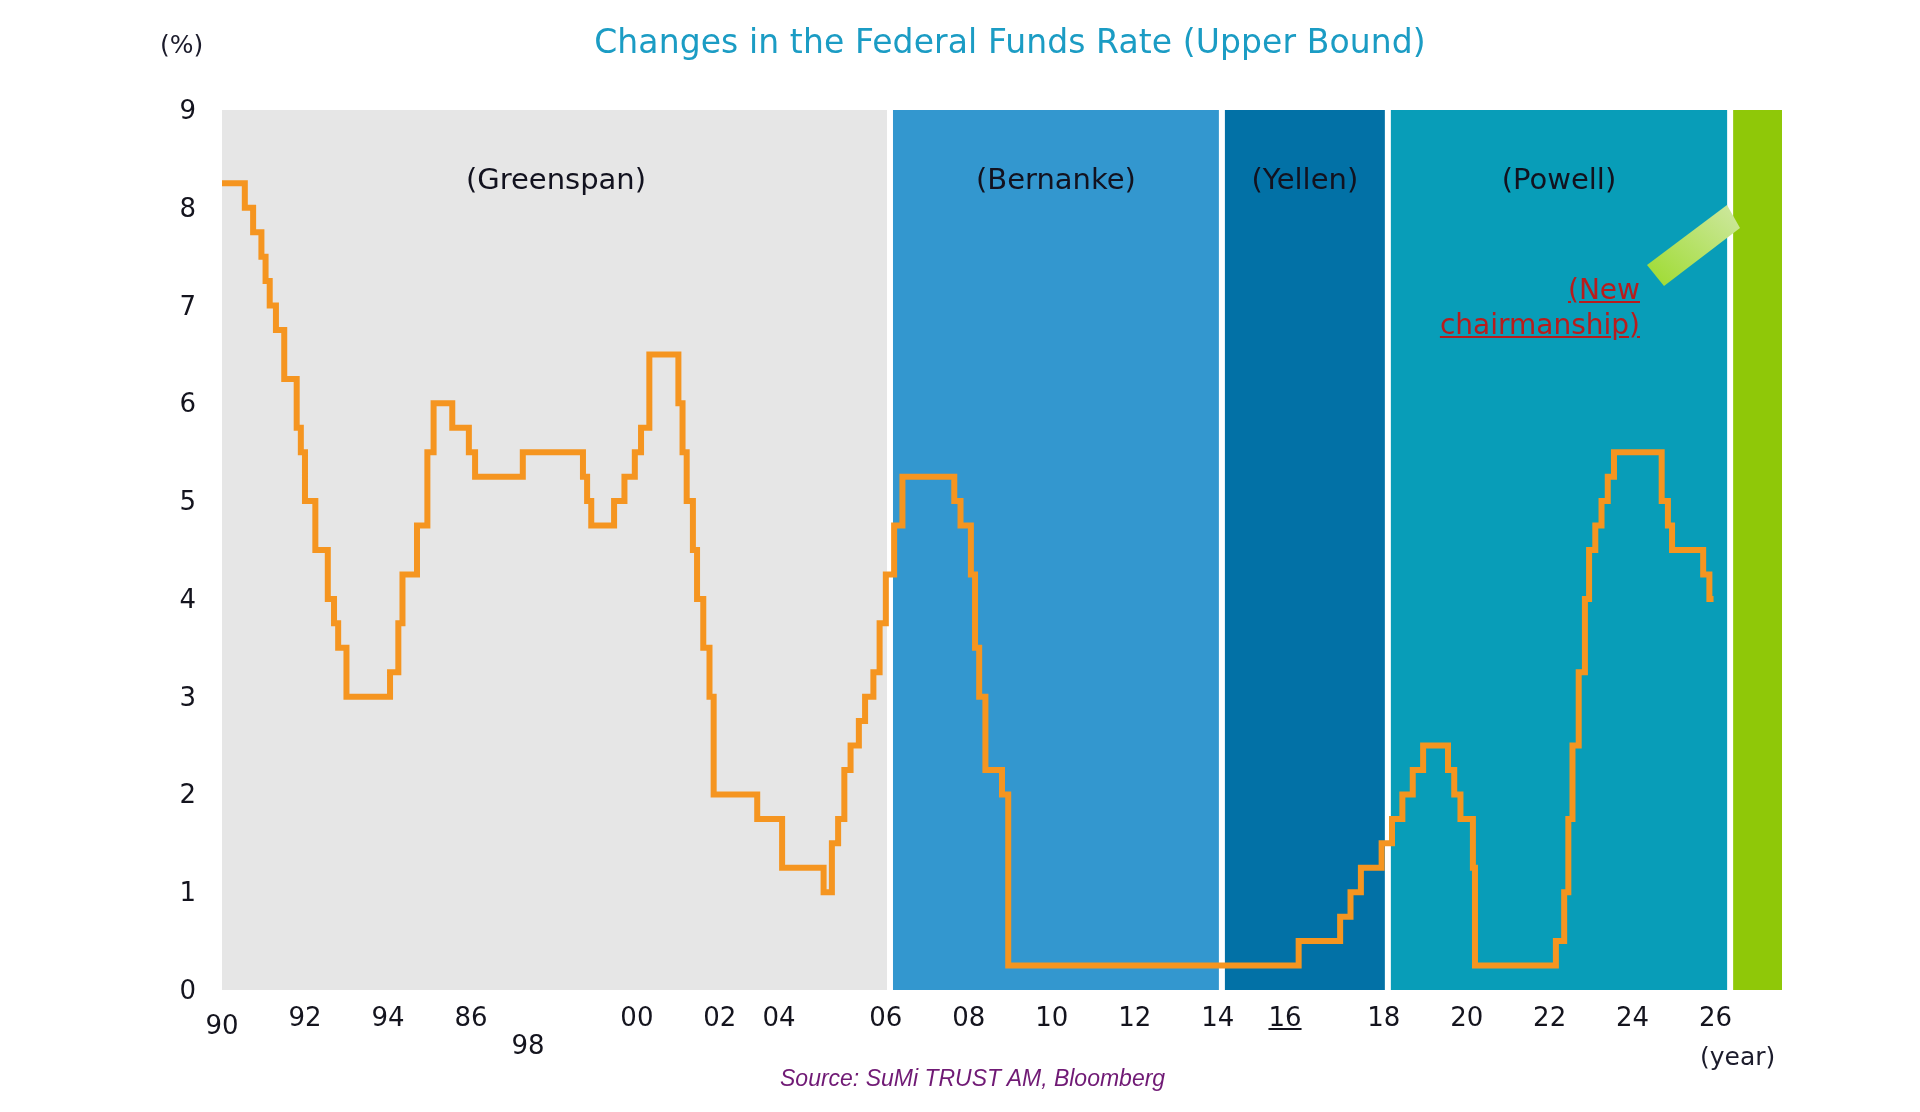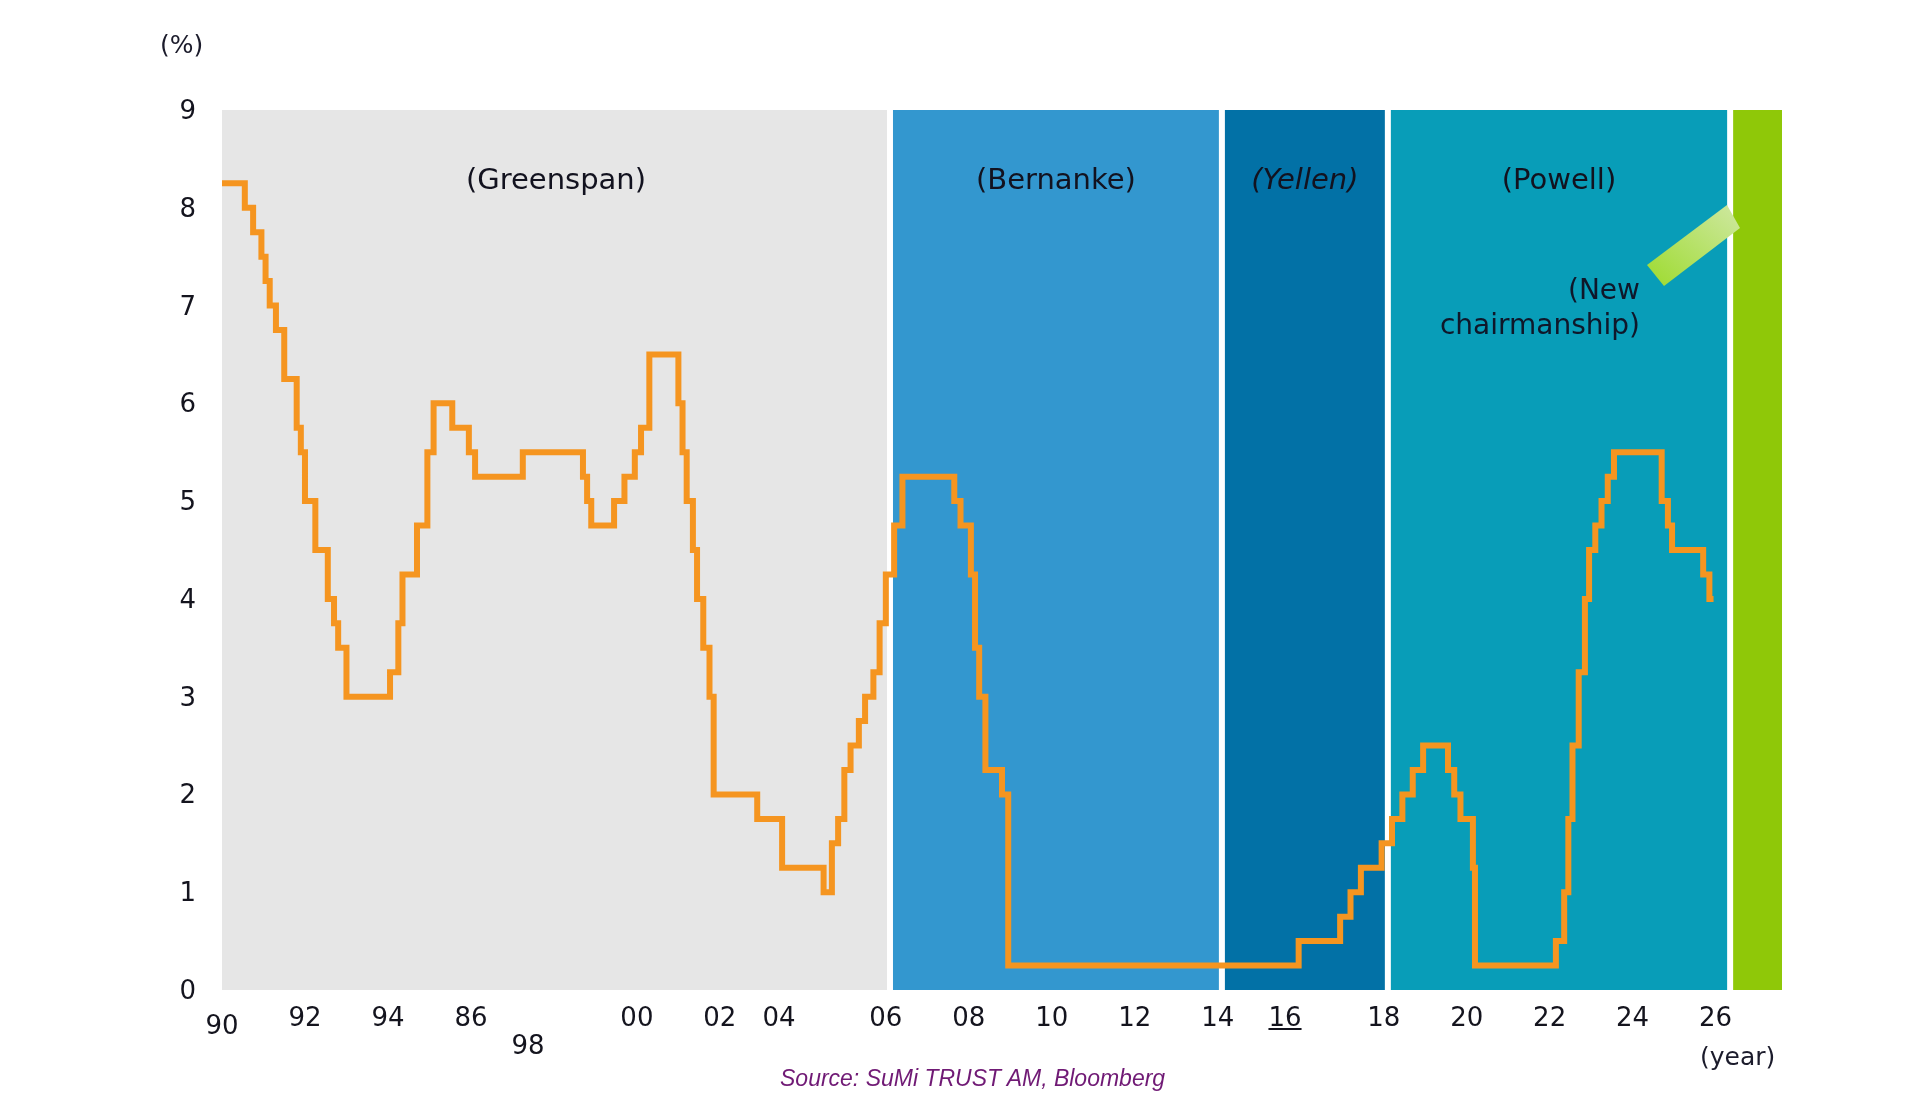--- a/index.html
+++ b/index.html
@@ -83,29 +83,31 @@
   }
 
   
   .annot{
     position:absolute;
     left:1400px; top:272px;
     width:240px;
     text-align:right;
     font-size:28px;
     line-height:1.25;
-    color:#0f172a;
-    font-family:"DejaVu Sans", sans-serif;
+    color:#b91c1c;
+    font-family:"DejaVu Sans", sans-serif;
+    text-decoration:underline;
   }
 </style>
 </head>
 <body>
 
 <div id="stage">
 
+  <div class="chart-title">Changes in the Federal Funds Rate (Upper Bound)</div>
 
   <div class="unit-y">(%)</div>
   <div class="unit-x">(year)</div>
 
   <div id="plot">
       <svg width="1560" height="880" viewBox="0 0 1560 880">
         <rect x="0" y="0" width="667.9787234042532" height="880" fill="#e6e6e6"></rect>
         <rect x="667.9787234042532" y="0" width="331.914893617022" height="880" fill="#3397cf"></rect>
         <rect x="664.9787234042532" y="0" width="6" height="880" fill="#ffffff"></rect>
         <rect x="999.8936170212752" y="0" width="165.957446808511" height="880" fill="#0271a6"></rect>
@@ -187,21 +189,21 @@
       <div class="xtick" style="left: 1255px; text-decoration: underline;">16</div>
       <div class="xtick" style="left: 1353.7px;">18</div>
       <div class="xtick" style="left: 1436.68px;">20</div>
       <div class="xtick" style="left: 1519.66px;">22</div>
       <div class="xtick" style="left: 1602.64px;">24</div>
       <div class="xtick" style="left: 1685.62px;">26</div>
     </div>
   <div id="bandlabels">
       <div class="band-label" style="left: 555.989px; top: 162px;">(Greenspan)</div>
       <div class="band-label" style="left: 1055.94px; top: 162px;">(Bernanke)</div>
-      <div class="band-label" style="left: 1304.87px; top: 162px; font-style: italic;">(Yellen)</div>
+      <div class="band-label" style="left: 1304.87px; top: 162px;">(Yellen)</div>
       <div class="band-label" style="left: 1558.99px; top: 162px;">(Powell)</div>
     </div>
 
   <div class="annot">
     <div>(New</div>
     <div>chairmanship)</div>
   </div>
 
   <div class="source-note">Source: SuMi TRUST AM, Bloomberg</div>
 </div>

